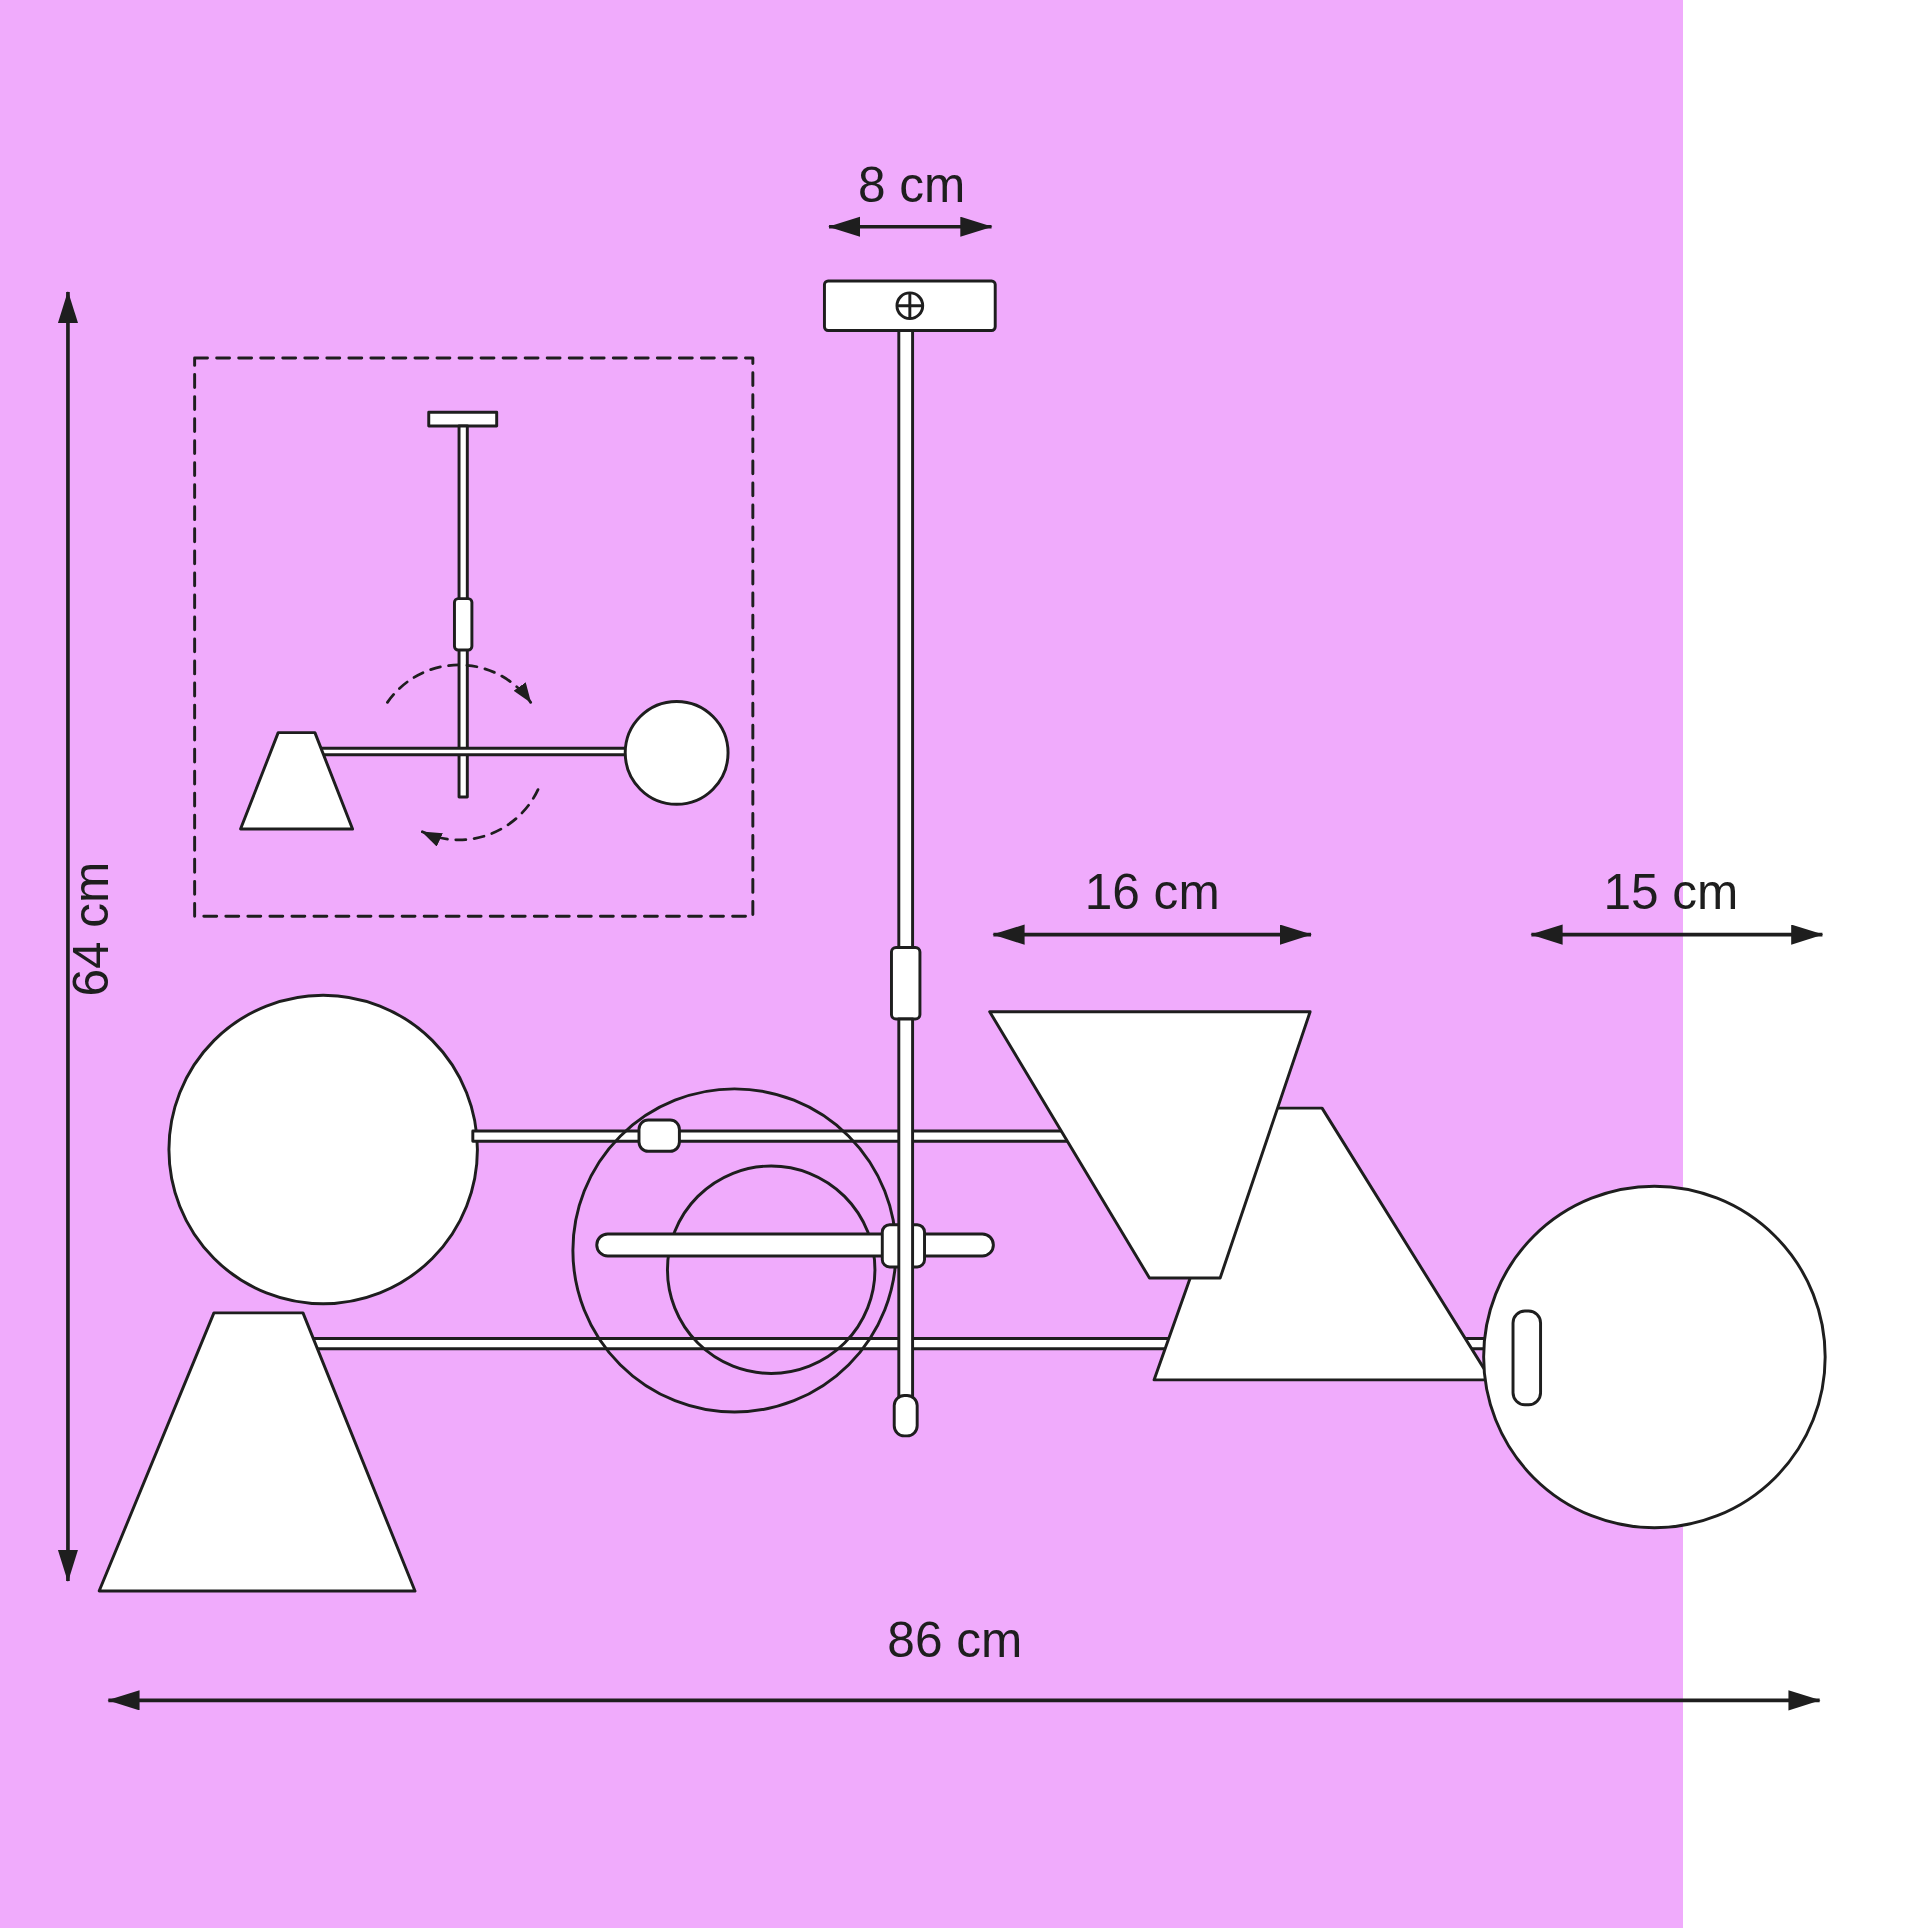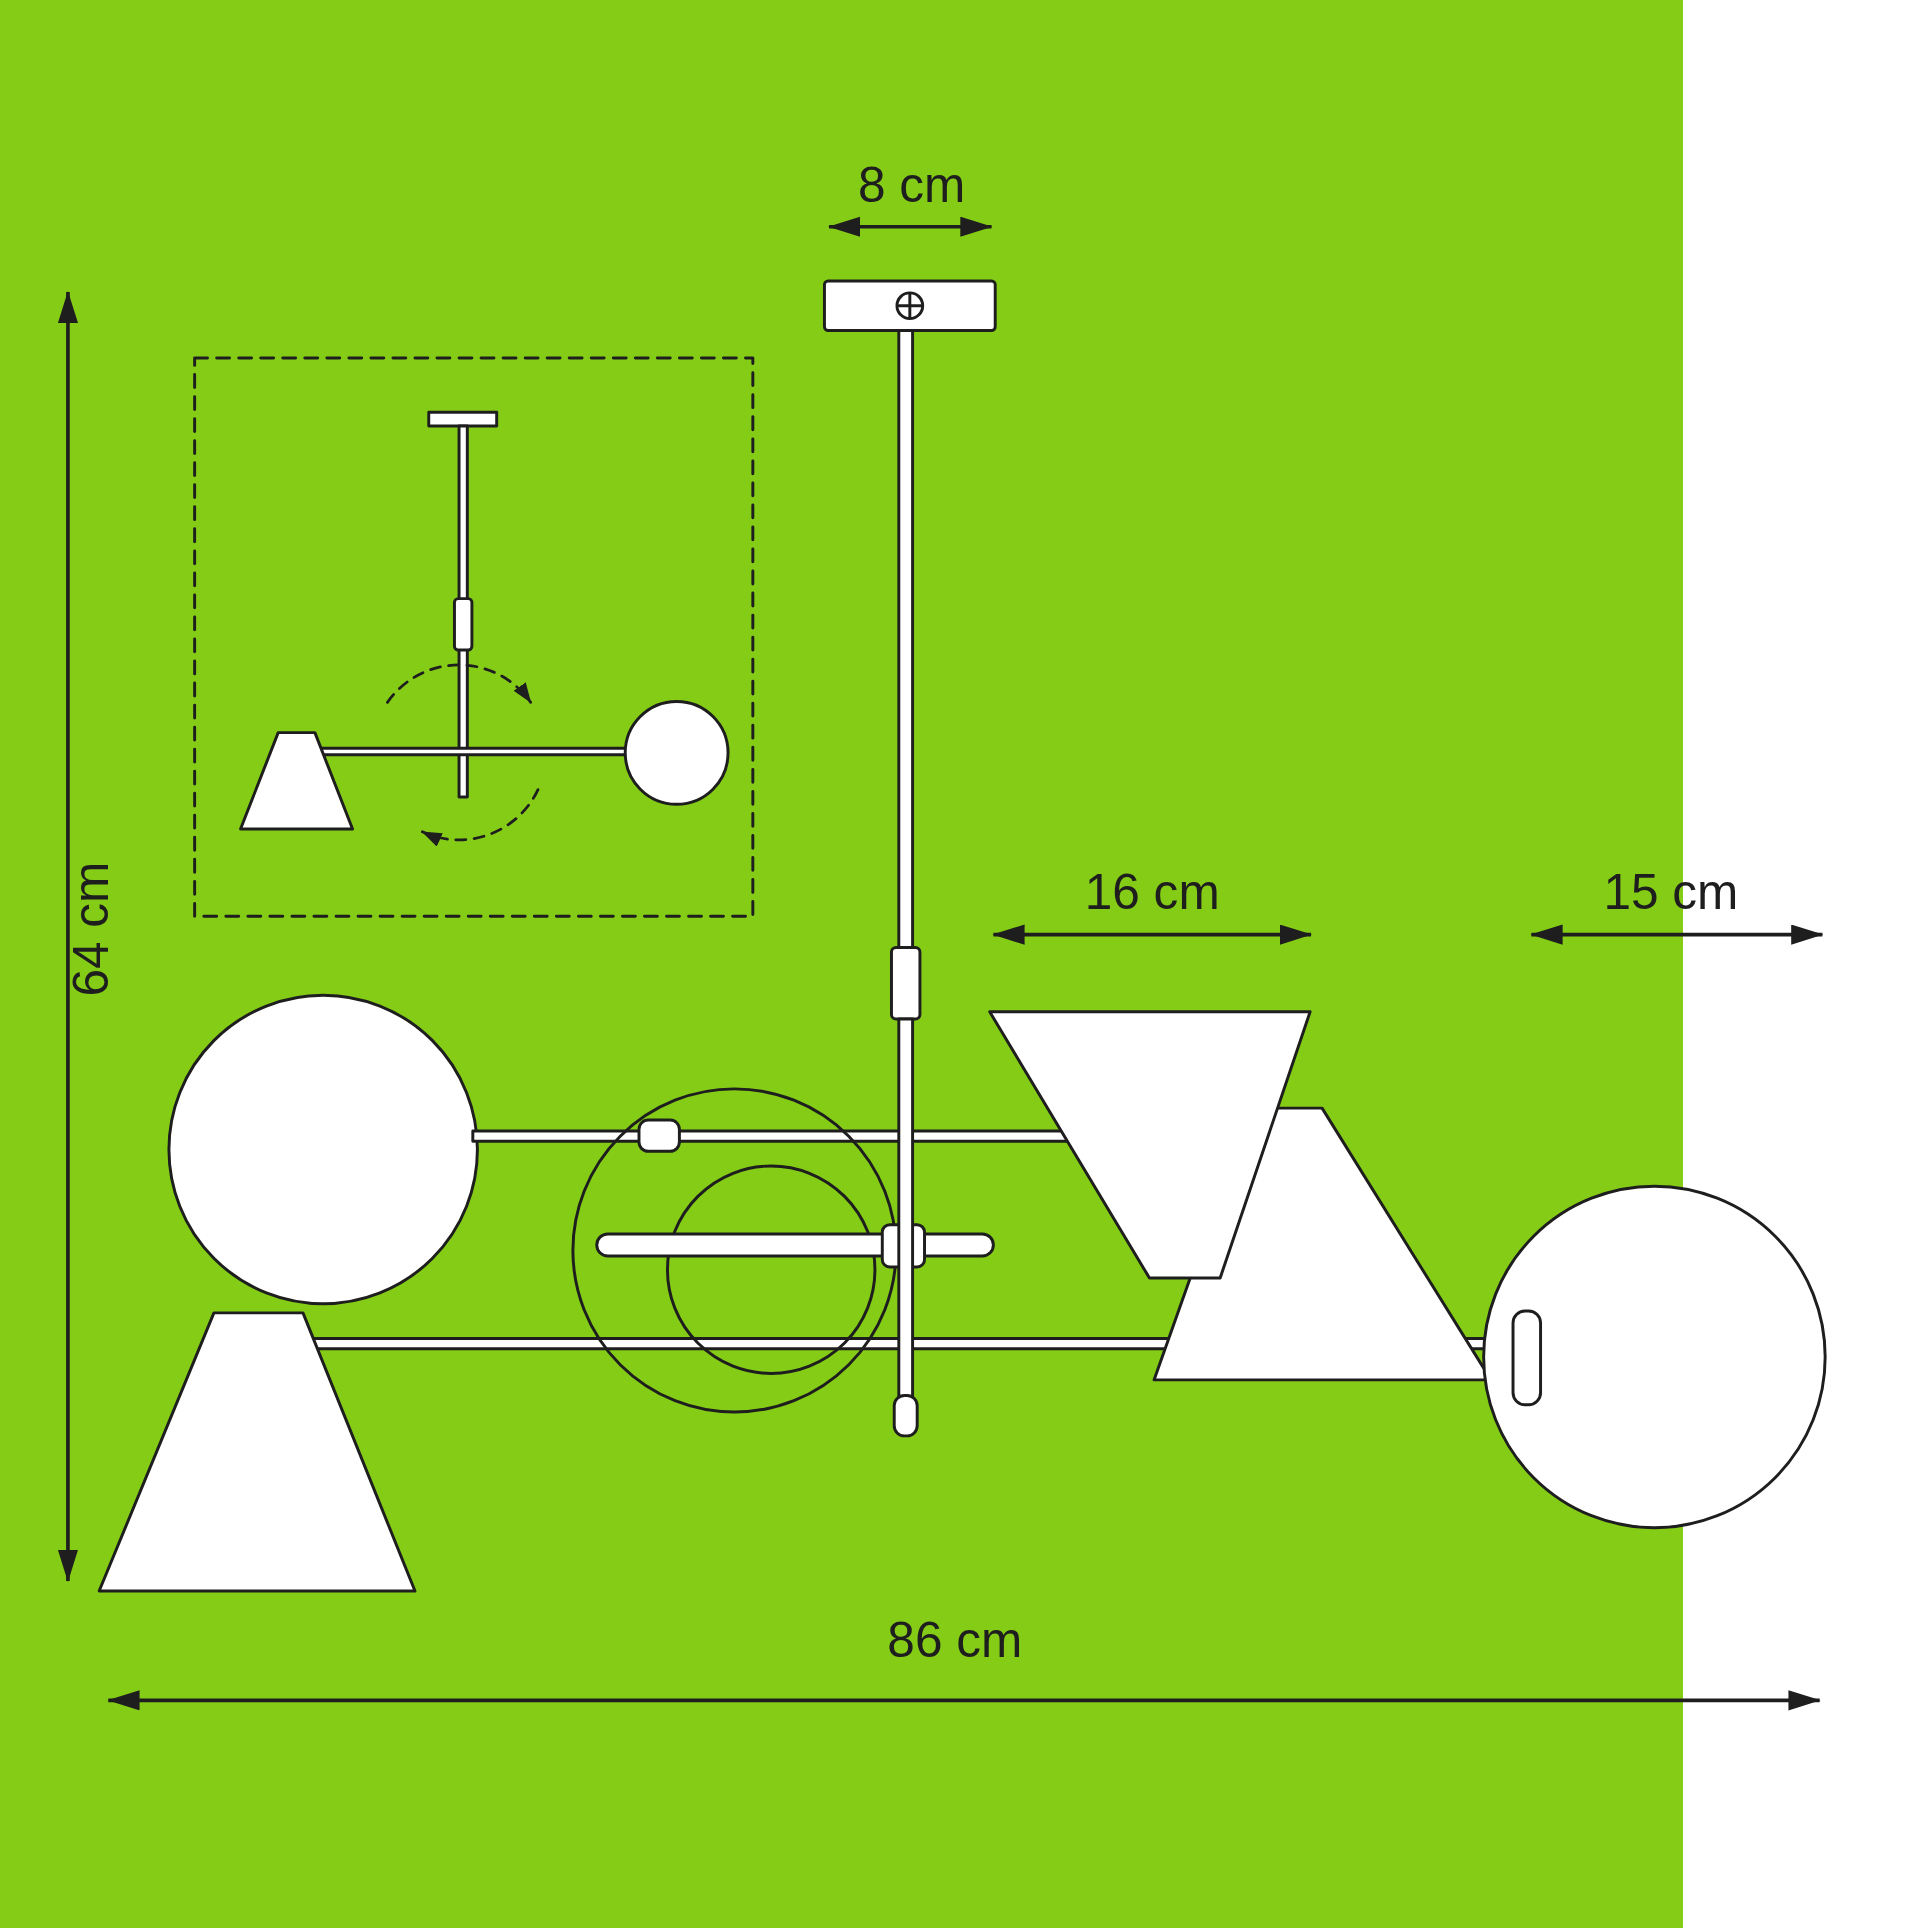--- a/index.html
+++ b/index.html
@@ -1,16 +1,16 @@
 <!DOCTYPE html>
 <html style="font-size:14.7px"><head>
 <meta charset="utf-8">
 <style>
   html,body{margin:0;padding:0;background:#ffffff;}
-  .page{width:1683px;height:1928px;position:relative;background:#84cc16;}
+  .page{width:1683px;height:1928px;position:relative;background:#f0abfc;}
   .ln   {fill:none;stroke:#1e1e1e;stroke-width:3.2;stroke-linejoin:round;stroke-linecap:round;}
   .fw   {fill:#ffffff;stroke:#1e1e1e;stroke-width:3.2;stroke-linejoin:round;}
   .dim  {fill:none;stroke:#1e1e1e;stroke-width:4;stroke-linecap:butt;}
   .dash {stroke-dasharray:14 10;}
   .dashArc{fill:none;stroke:#1e1e1e;stroke-width:3;stroke-dasharray:11 9;stroke-linecap:round;}
   .lbl  {font-family:"Liberation Sans",sans-serif;font-size:54px;fill:#1e1e1e;}
 </style>
 </head>
 <body>
 

